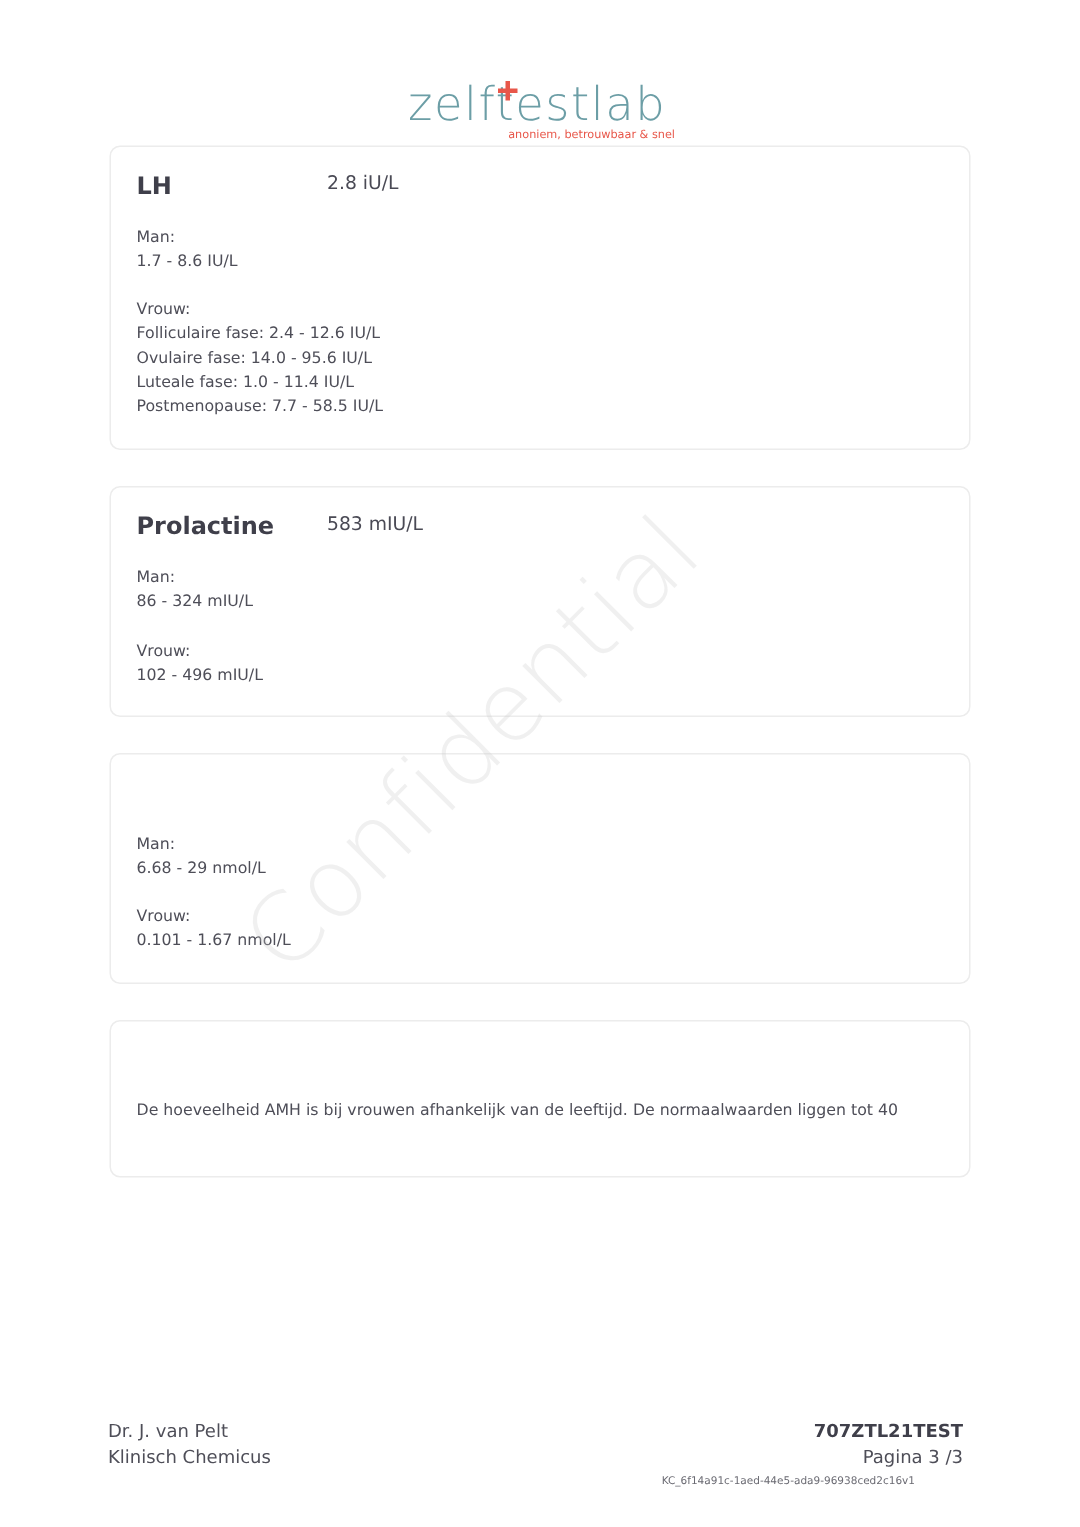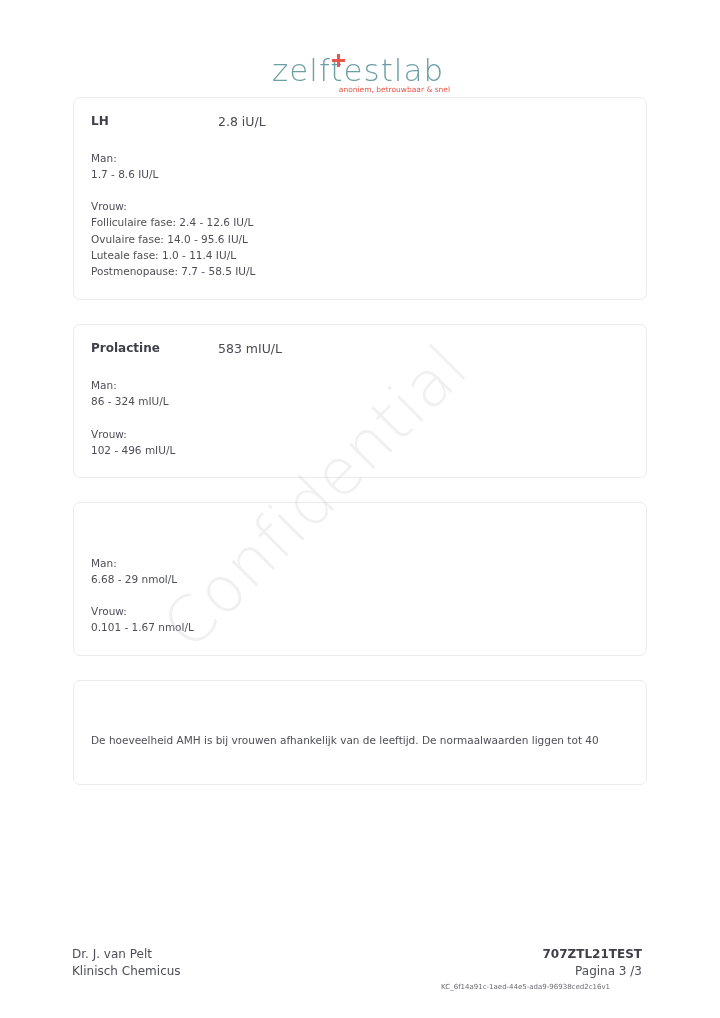--- a/index.html
+++ b/index.html
@@ -74,21 +74,21 @@
       position: absolute;
       left: 17px;
       top: 16px;
       width: 540px;
       height: 18px;
     }
     .test-name {
       position: absolute;
       left: 0;
       top: 0;
-      font-size: 12px;
+      font-size: 16px;
       font-weight: bold;
       color: #3f3f4a;
     }
     .test-value {
       position: absolute;
       left: 127px;
       top: 0;
       font-size: 12.5px;
       color: #4a4a55;
     }

